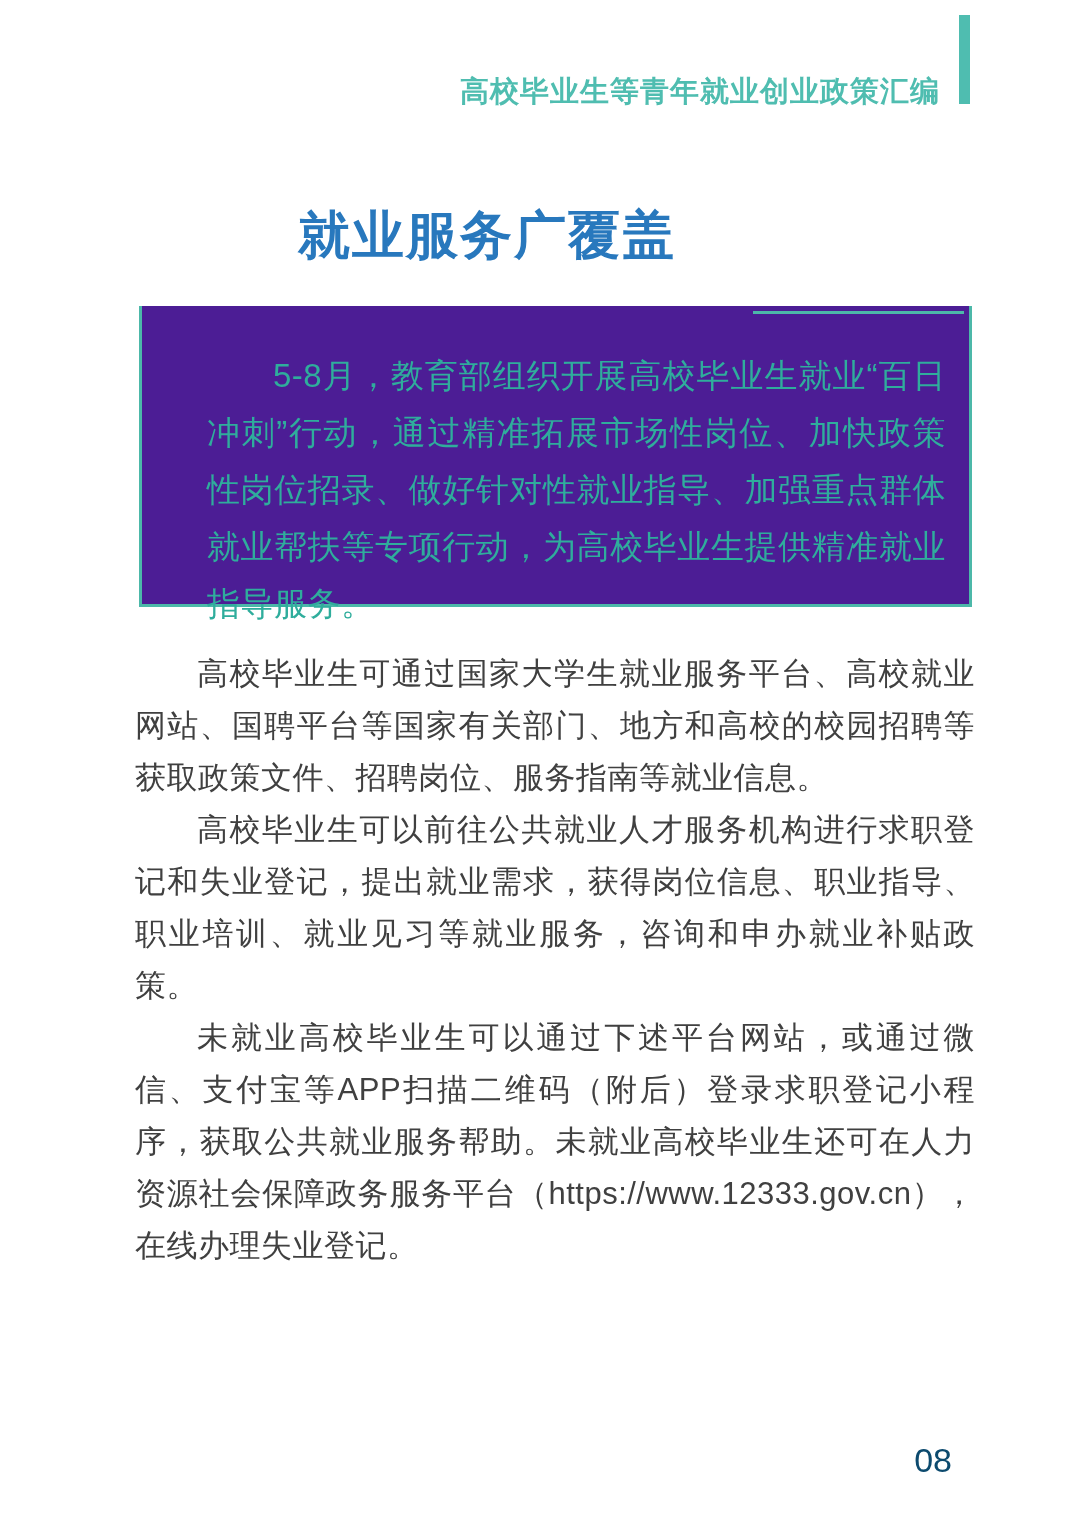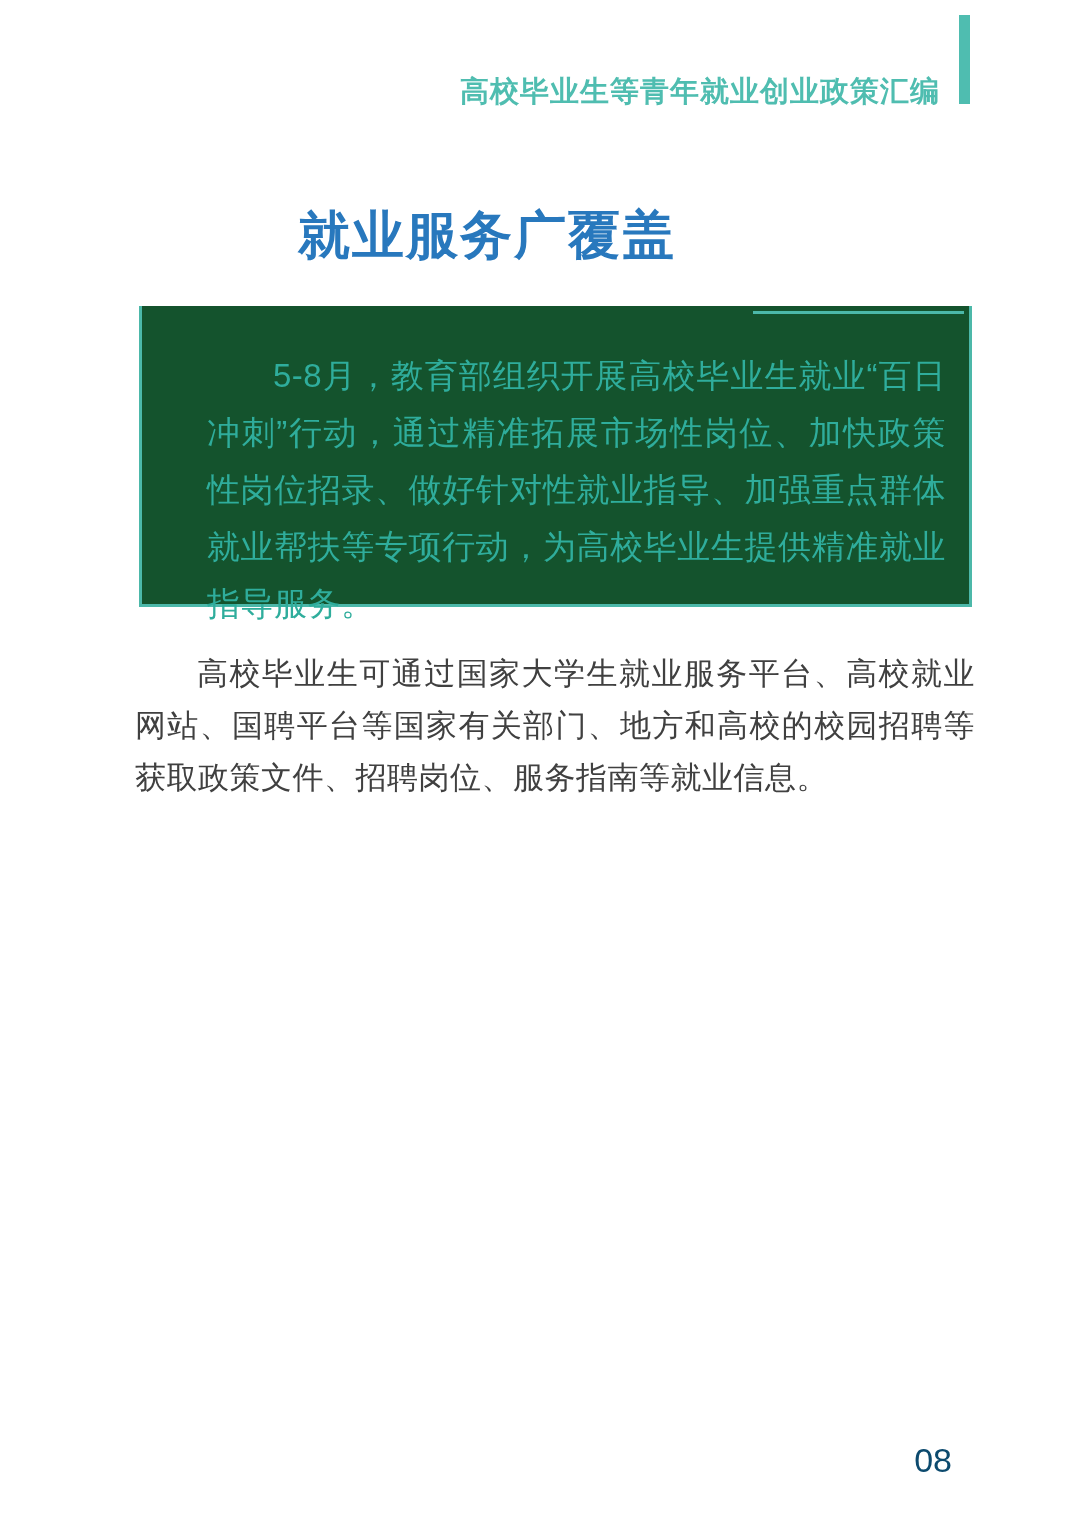--- a/index.html
+++ b/index.html
@@ -49,21 +49,21 @@
   
   .highlight-box {
     position: absolute;
     left: 124px;
     top: 291px;
     width: 833px;
     height: 301px;
     border-left: 3px solid #4cb8a9;
     border-right: 3px solid #4cb8a9;
     border-bottom: 3px solid #4cb8a9;
-    background: #14532d;
+    background: #4c1d95;
   }
   .highlight-box .top-border-segment {
     position: absolute;
     top: 0;
     right: 0;
     width: 211px;
     height: 3px;
     background: #4cb8a9;
   }
   .highlight-box .box-text {
@@ -117,15 +117,17 @@
 
 <h1 class="page-title">就业服务广覆盖</h1>
 
 <section class="highlight-box">
   <div class="top-border-segment"></div>
   <div class="box-text">5-8月，教育部组织开展高校毕业生就业“百日冲刺”行动，通过精准拓展市场性岗位、加快政策性岗位招录、做好针对性就业指导、加强重点群体就业帮扶等专项行动，为高校毕业生提供精准就业指导服务。</div>
 </section>
 
 <section class="body-copy">
   <p>高校毕业生可通过国家大学生就业服务平台、高校就业网站、国聘平台等国家有关部门、地方和高校的校园招聘等获取政策文件、招聘岗位、服务指南等就业信息。</p>
+  <p>高校毕业生可以前往公共就业人才服务机构进行求职登记和失业登记，提出就业需求，获得岗位信息、职业指导、职业培训、就业见习等就业服务，咨询和申办就业补贴政策。</p>
+  <p>未就业高校毕业生可以通过下述平台网站，或通过微信、支付宝等APP扫描二维码（附后）登录求职登记小程序，获取公共就业服务帮助。未就业高校毕业生还可在人力资源社会保障政务服务平台（https://www.12333.gov.cn），在线办理失业登记。</p>
 </section>
 
 <div class="page-number">08</div>
 
 </body></html>

